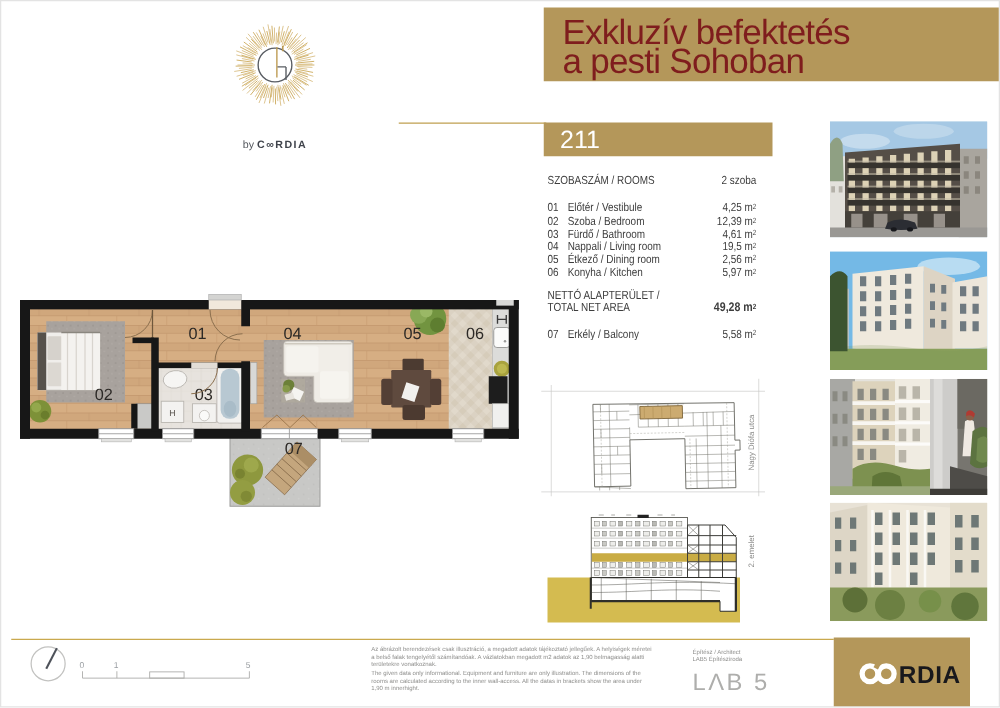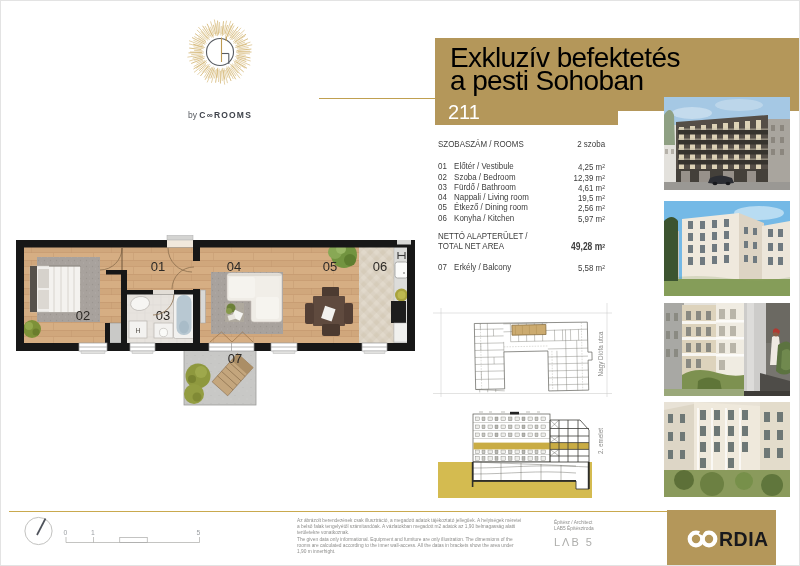--- a/index.html
+++ b/index.html
@@ -130,25 +130,25 @@
       </g>
   <circle cx="0" cy="0" r="13.5" fill="none" stroke="#585c62" stroke-width="1.1"></circle>
   <path d="M -13.5,0 A 13.5,13.5 0 0 1 9,-10" fill="none" stroke="#fff" stroke-width="0"></path>
   <line x1="1.5" y1="-14.5" x2="1.5" y2="10" stroke="#bd9a51" stroke-width="1.1"></line>
   <line x1="2" y1="1.5" x2="8.8" y2="1.5" stroke="#585c62" stroke-width="1.1"></line>
   <line x1="8.8" y1="1.5" x2="8.8" y2="12" stroke="#585c62" stroke-width="1.1"></line>
   <line x1="6.2" y1="-15.5" x2="6.2" y2="-11" stroke="#bd9a51" stroke-width="1.3"></line>
 </svg>
 
 
-<div class="abs" style="left:169px;top:109px;width:100px;text-align:center;font-size:8.5px;color:#55595f;">by <b style="letter-spacing:1.2px;color:#3f434b;">C∞ROOMS</b></div>
+<div class="abs" style="left:169px;top:109px;width:100px;text-align:center;font-size:8.5px;color:#55595f;">by <b style="letter-spacing:1.2px;color:#3f434b;">C∞RDIA</b></div>
 
 <div class="abs" style="left:318px;top:97px;width:118px;height:1.2px;background:#c0a050;"></div>
 
-<div class="abs" style="left:434px;top:5px;width:366px;height:73px;background:#b4975a;color:#000000;margin-top:32px;">
+<div class="abs" style="left:434px;top:5px;width:366px;height:59px;background:#b4975a;color:#7f1d1d;">
   <div style="margin:9px 0 0 15px;font-size:28px;line-height:22.6px;letter-spacing:-0.6px;">Exkluzív befektetés<br>a pesti Sohoban</div>
 </div>
 
 <div class="abs" style="left:434px;top:97px;width:183px;height:27px;background:#b4975a;color:#fff;">
   <div style="margin:3px 0 0 13px;font-size:20px;">211</div>
 </div>
 
 <div class="abs" style="left:437px;top:138px;width:197px;font-size:9.4px;color:#3d3d3d;transform:scaleX(0.848);transform-origin:left top;">
 
   <div class="row">SZOBASZÁM / ROOMS<span class="ar">2 szoba</span></div>
@@ -738,21 +738,21 @@
   </g>
 </svg>
 
 <div class="abs" style="left:296px;top:517px;width:226px;font-size:4.8px;line-height:6.2px;color:#8e8e8c;">
   Az ábrázolt berendezések csak illusztráció, a megadott adatok tájékoztató jellegűek. A helyiségek méretei a belső falak tengelyétől számítandóak. A vázlatokban megadott m2 adatok az 1,90 belmagasság alatti területekre vonatkoznak.<br>
   The given data only informational. Equipment and furniture are only illustration. The dimensions of the rooms are calculated according to the inner wall-access. All the datas in brackets show the area under 1,90 m innerhight.
 </div>
 
 <div class="abs" style="left:553px;top:519px;width:100px;font-size:4.8px;line-height:5.6px;color:#8e8e8c;">Építész / Architect<br>LAB5 Építésziroda</div>
 
-<div class="abs" style="left:553px;top:535px;font-size:11px;letter-spacing:2px;color:#aeaeac;font-weight:normal;">LΛB 5</div>
+<div class="abs" style="left:553px;top:535px;font-size:19px;letter-spacing:2px;color:#aeaeac;font-weight:normal;">LΛB 5</div>
 
 <div class="abs" style="left:666px;top:509px;width:109px;height:57px;background:#b4975a;">
   <svg width="134" height="57" viewBox="0 0 134 57">
     <g fill="none" stroke="#fff" stroke-width="4.2">
       <circle cx="29" cy="29" r="6.3"></circle>
       <circle cx="42" cy="29" r="6.3"></circle>
     </g>
     <rect x="33" y="20" width="4" height="5" fill="#b4975a" transform="rotate(28 35 22)"></rect>
     <text x="52" y="36" font-size="19.5" font-weight="bold" fill="#18181c" letter-spacing="0.5">RDIA</text>
   </svg>

